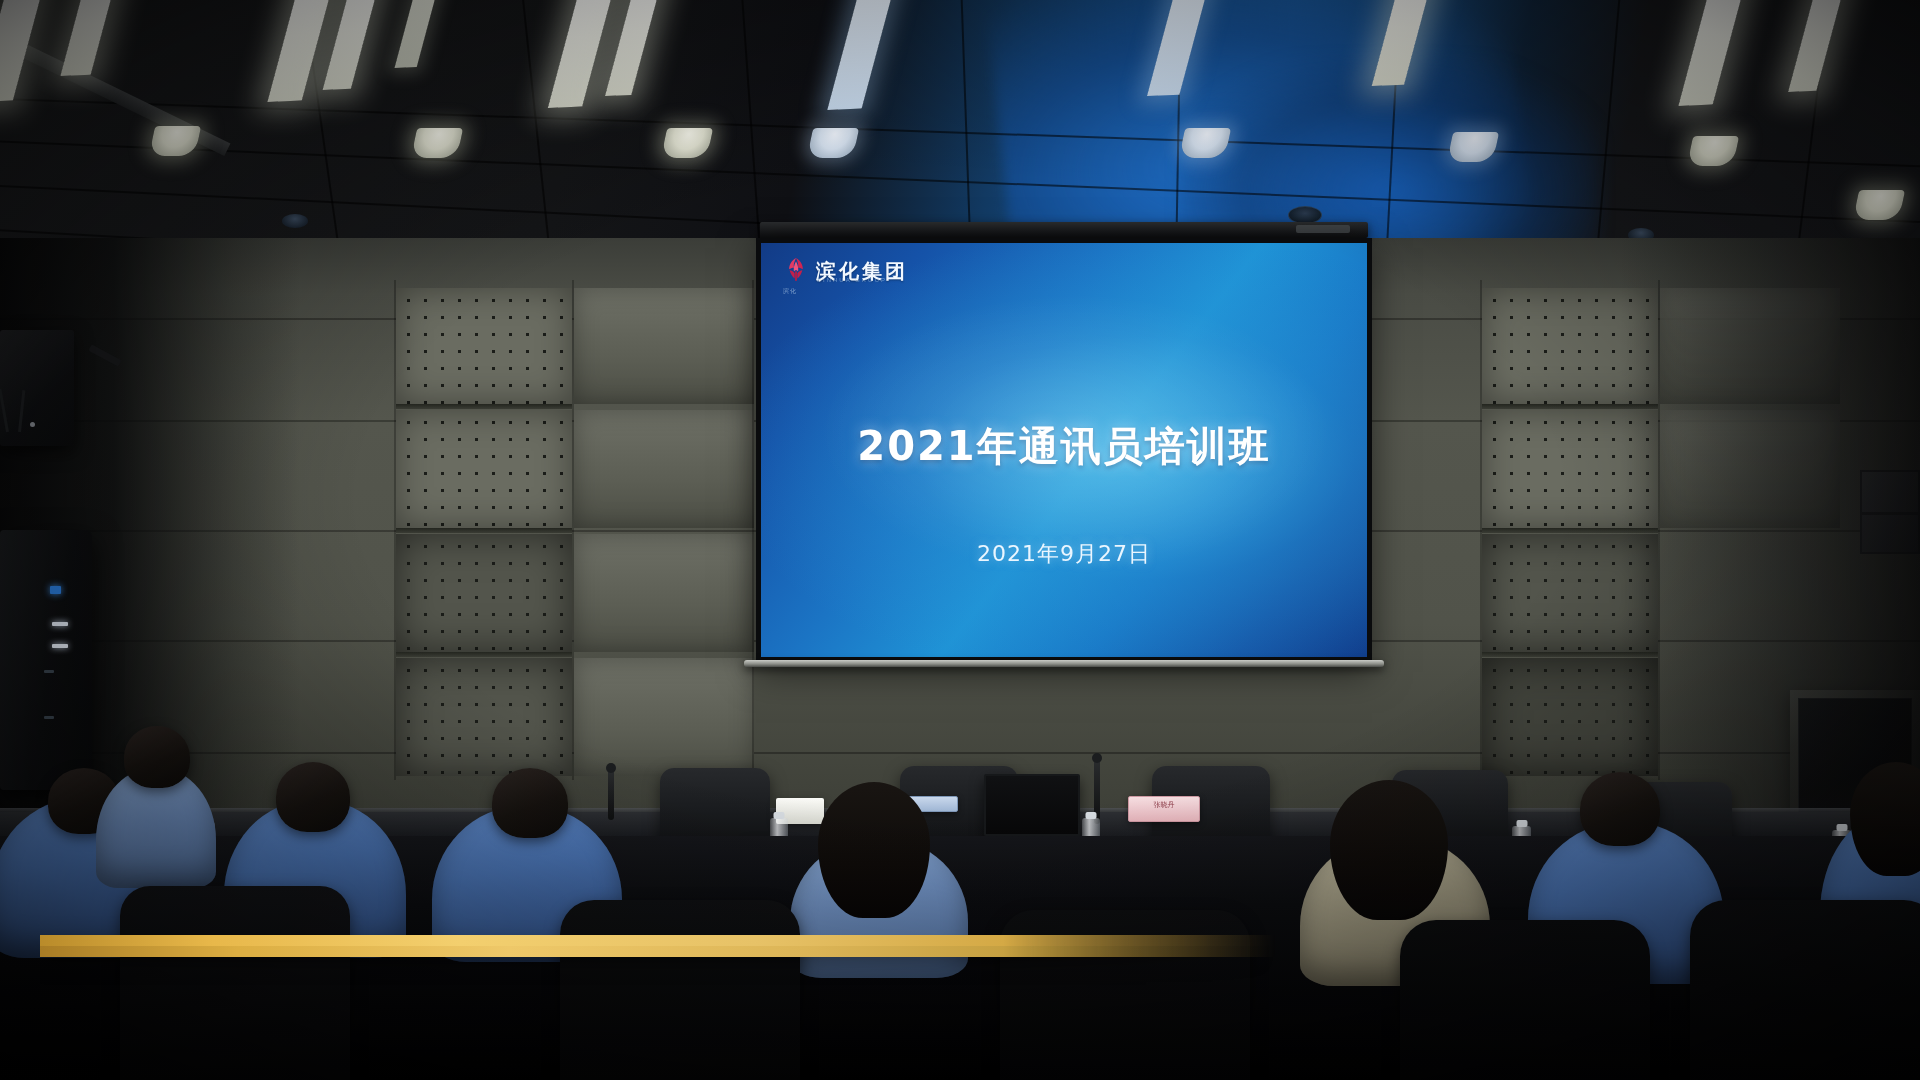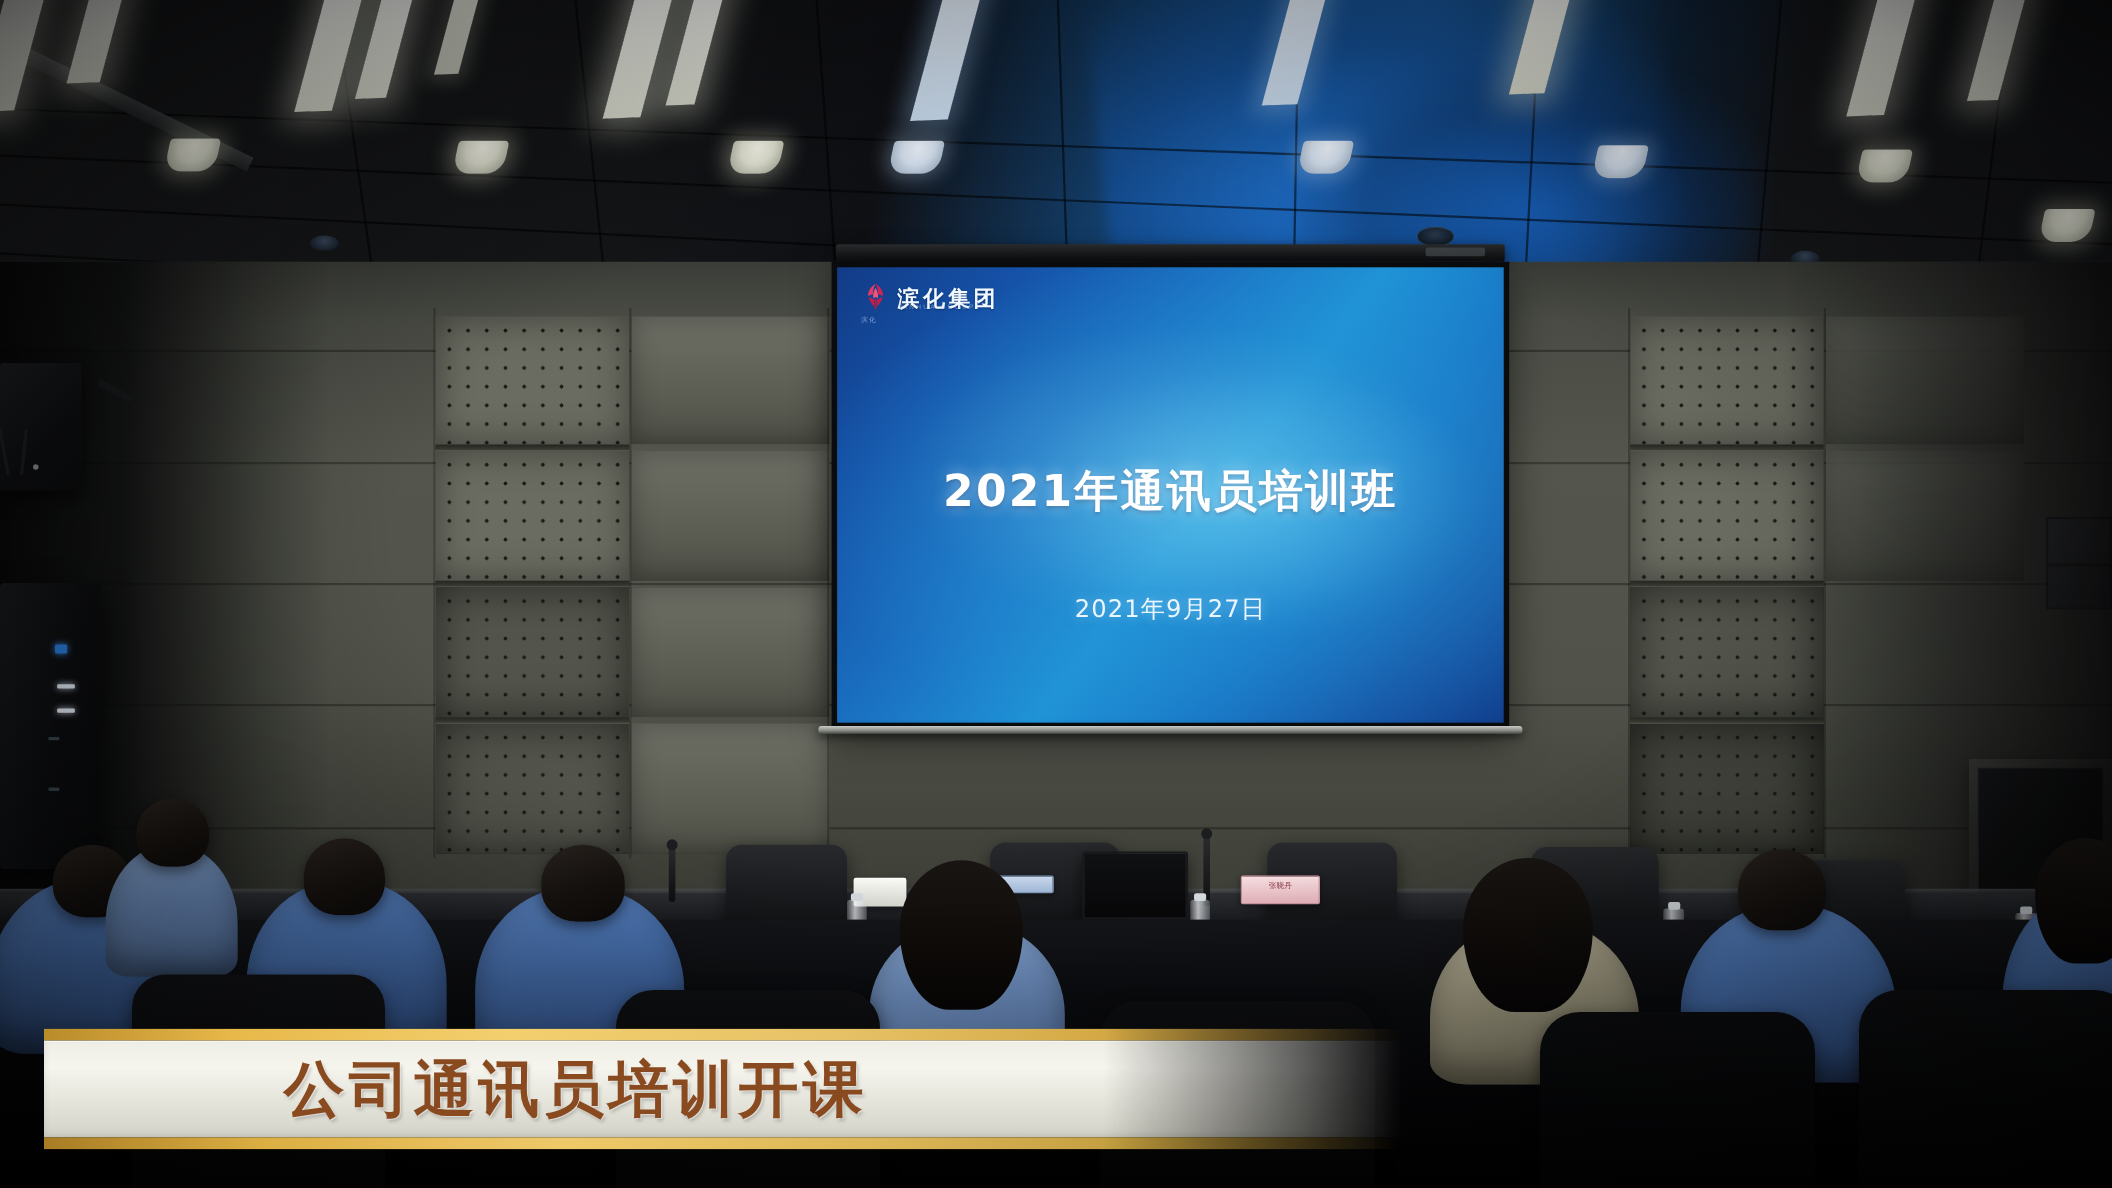--- a/index.html
+++ b/index.html
@@ -571,19 +571,16 @@
   <div class="chair" style="left:120px; top:886px;  width:230px; height:194px; border-radius:30px 30px 0 0; background:linear-gradient(180deg,#121316,#060607);"></div>
   <div class="chair" style="left:560px; top:900px;  width:240px; height:180px; border-radius:34px 34px 0 0; background:linear-gradient(180deg,#0f1012,#050506);"></div>
   <div class="chair" style="left:1000px;top:910px;  width:250px; height:170px; border-radius:34px 34px 0 0; background:linear-gradient(180deg,#0d0e10,#040405);"></div>
   <div class="chair" style="left:1400px;top:920px;  width:250px; height:160px; border-radius:36px 36px 0 0; background:linear-gradient(180deg,#0c0d0f,#030304);"></div>
   <div class="chair" style="left:1690px;top:900px;  width:250px; height:180px; border-radius:36px 36px 0 0; background:linear-gradient(180deg,#0e0f11,#040405);"></div>
 
   <div class="vignette"></div>
 
   <div class="banner">
     <div class="banner-gold"></div>
-    <div class="banner-body">
-      <div class="banner-text">公司通讯员培训开课</div>
-    </div>
     <div class="banner-gold bot"></div>
   </div>
 
 </div>
 
 </body></html>

